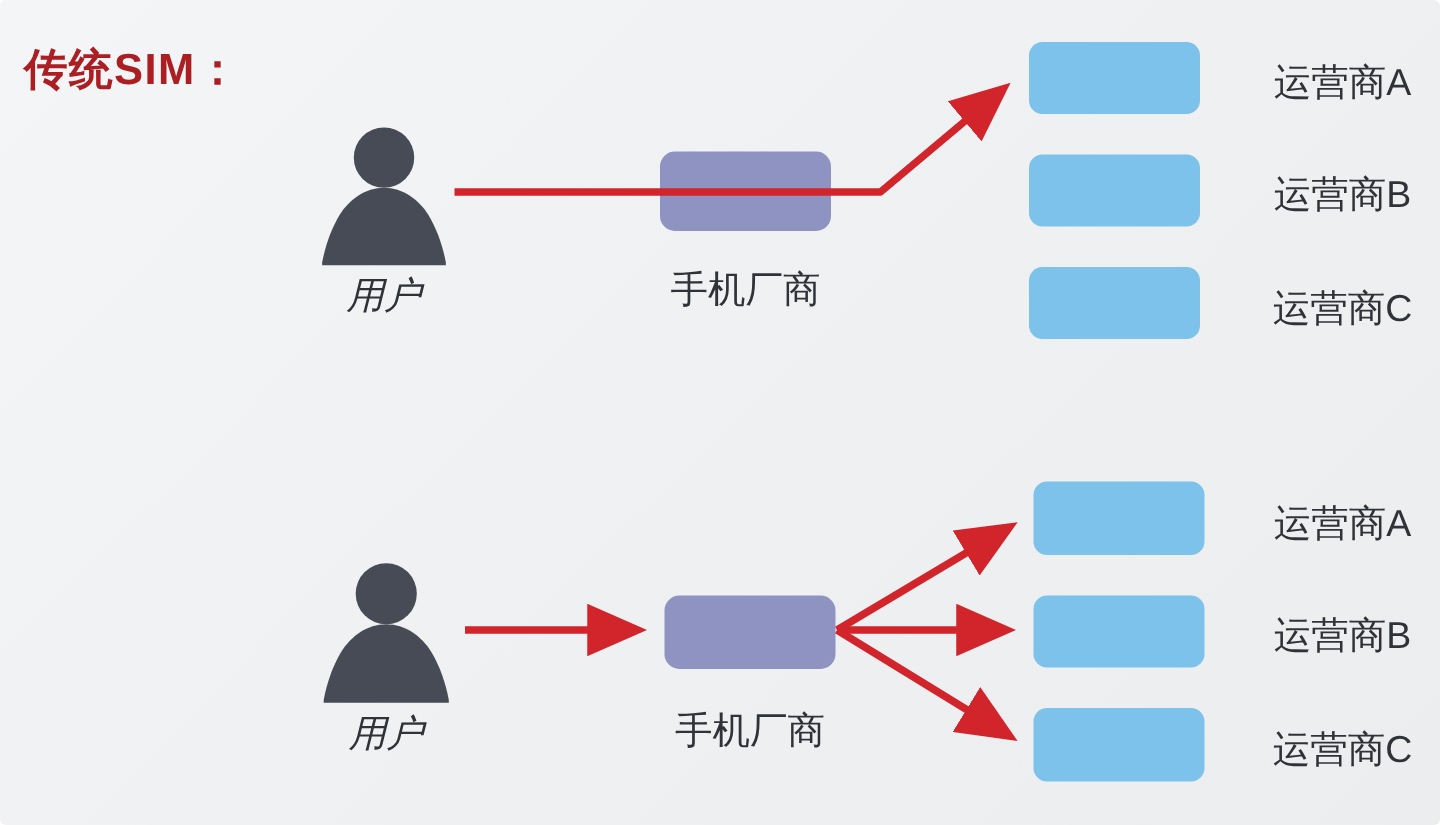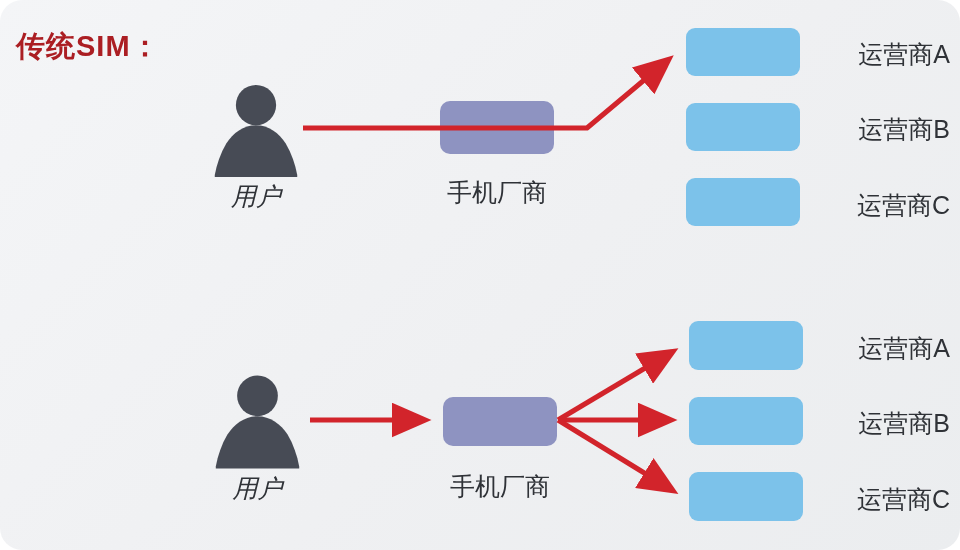--- a/index.html
+++ b/index.html
@@ -5,21 +5,21 @@
   html, body {
     margin: 0;
     padding: 0;
     background: #ffffff;
     font-family: "Liberation Sans", "DejaVu Sans", sans-serif;
   }
   .canvas {
     position: relative;
     width: 960px;
     height: 550px;
-    border-radius: 22px;
+    border-radius: 4px;
     background: linear-gradient(135deg, #f4f5f7 0%, #eff0f2 55%, #ebedef 100%);
     overflow: hidden;
   }
   .arrows {
     position: absolute;
     left: 0; top: 0;
     width: 960px; height: 550px;
     pointer-events: none;
     z-index: 5;
   }
@@ -73,21 +73,21 @@
     position: absolute;
     width: 114px;
     background: #7cc2ea;
     border-radius: 9px;
     z-index: 1;
   }
   .carrier-label {
     position: absolute;
     left: 840px;
     width: 110px;
-    text-align: right;
+    text-align: center;
     z-index: 2;
   }
 </style>
 </head>
 <body>
 
 <div class="canvas">
 
   <svg class="arrows" viewBox="0 0 960 550" xmlns="http://www.w3.org/2000/svg">
     <defs>

